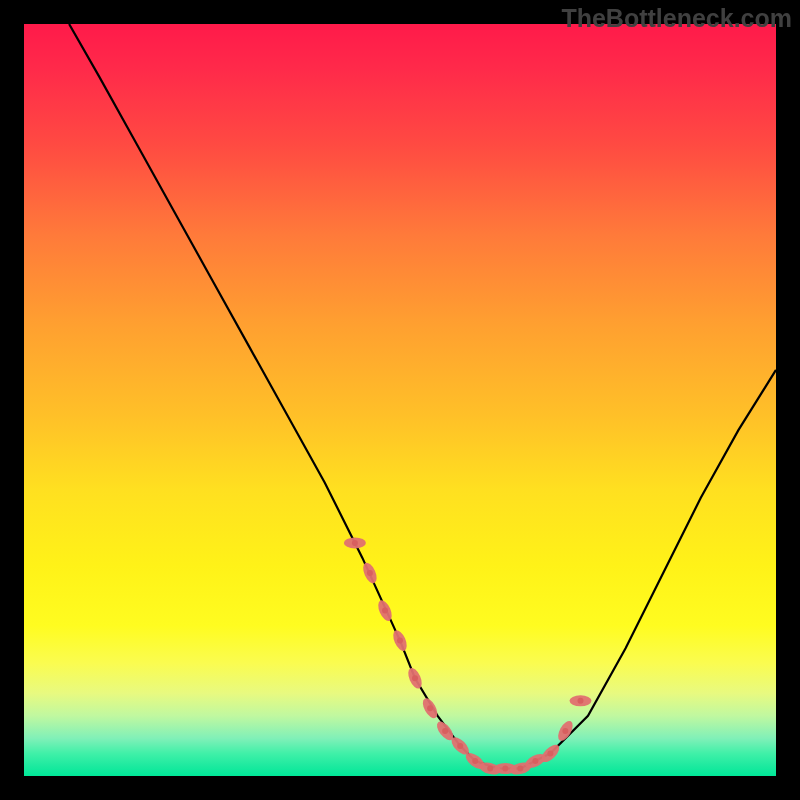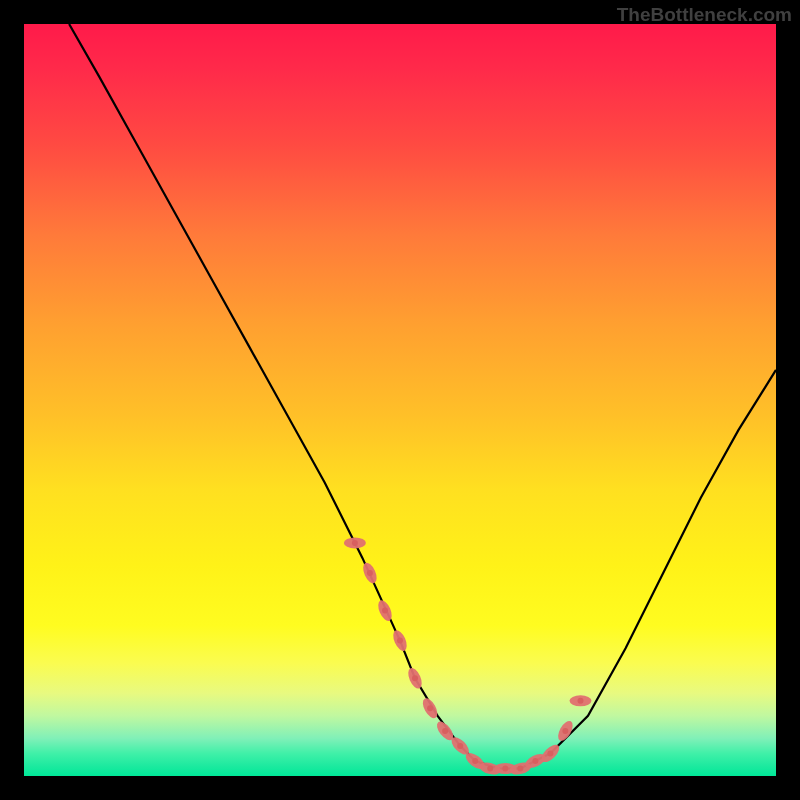--- a/index.html
+++ b/index.html
@@ -40,21 +40,21 @@
       #40f0a8 97%,
       #20eaa0 98.5%,
       #00e898 100%
     );
   }
   .watermark {
     position: absolute;
     top: 4px;
     right: 8px;
     color: #404040;
-    font-size: 19px;
+    font-size: 25px;
     font-weight: 600;
     z-index: 10;
   }
   svg.curve {
     position: absolute;
     left: 0;
     top: 0;
     width: 752px;
     height: 752px;
   }

